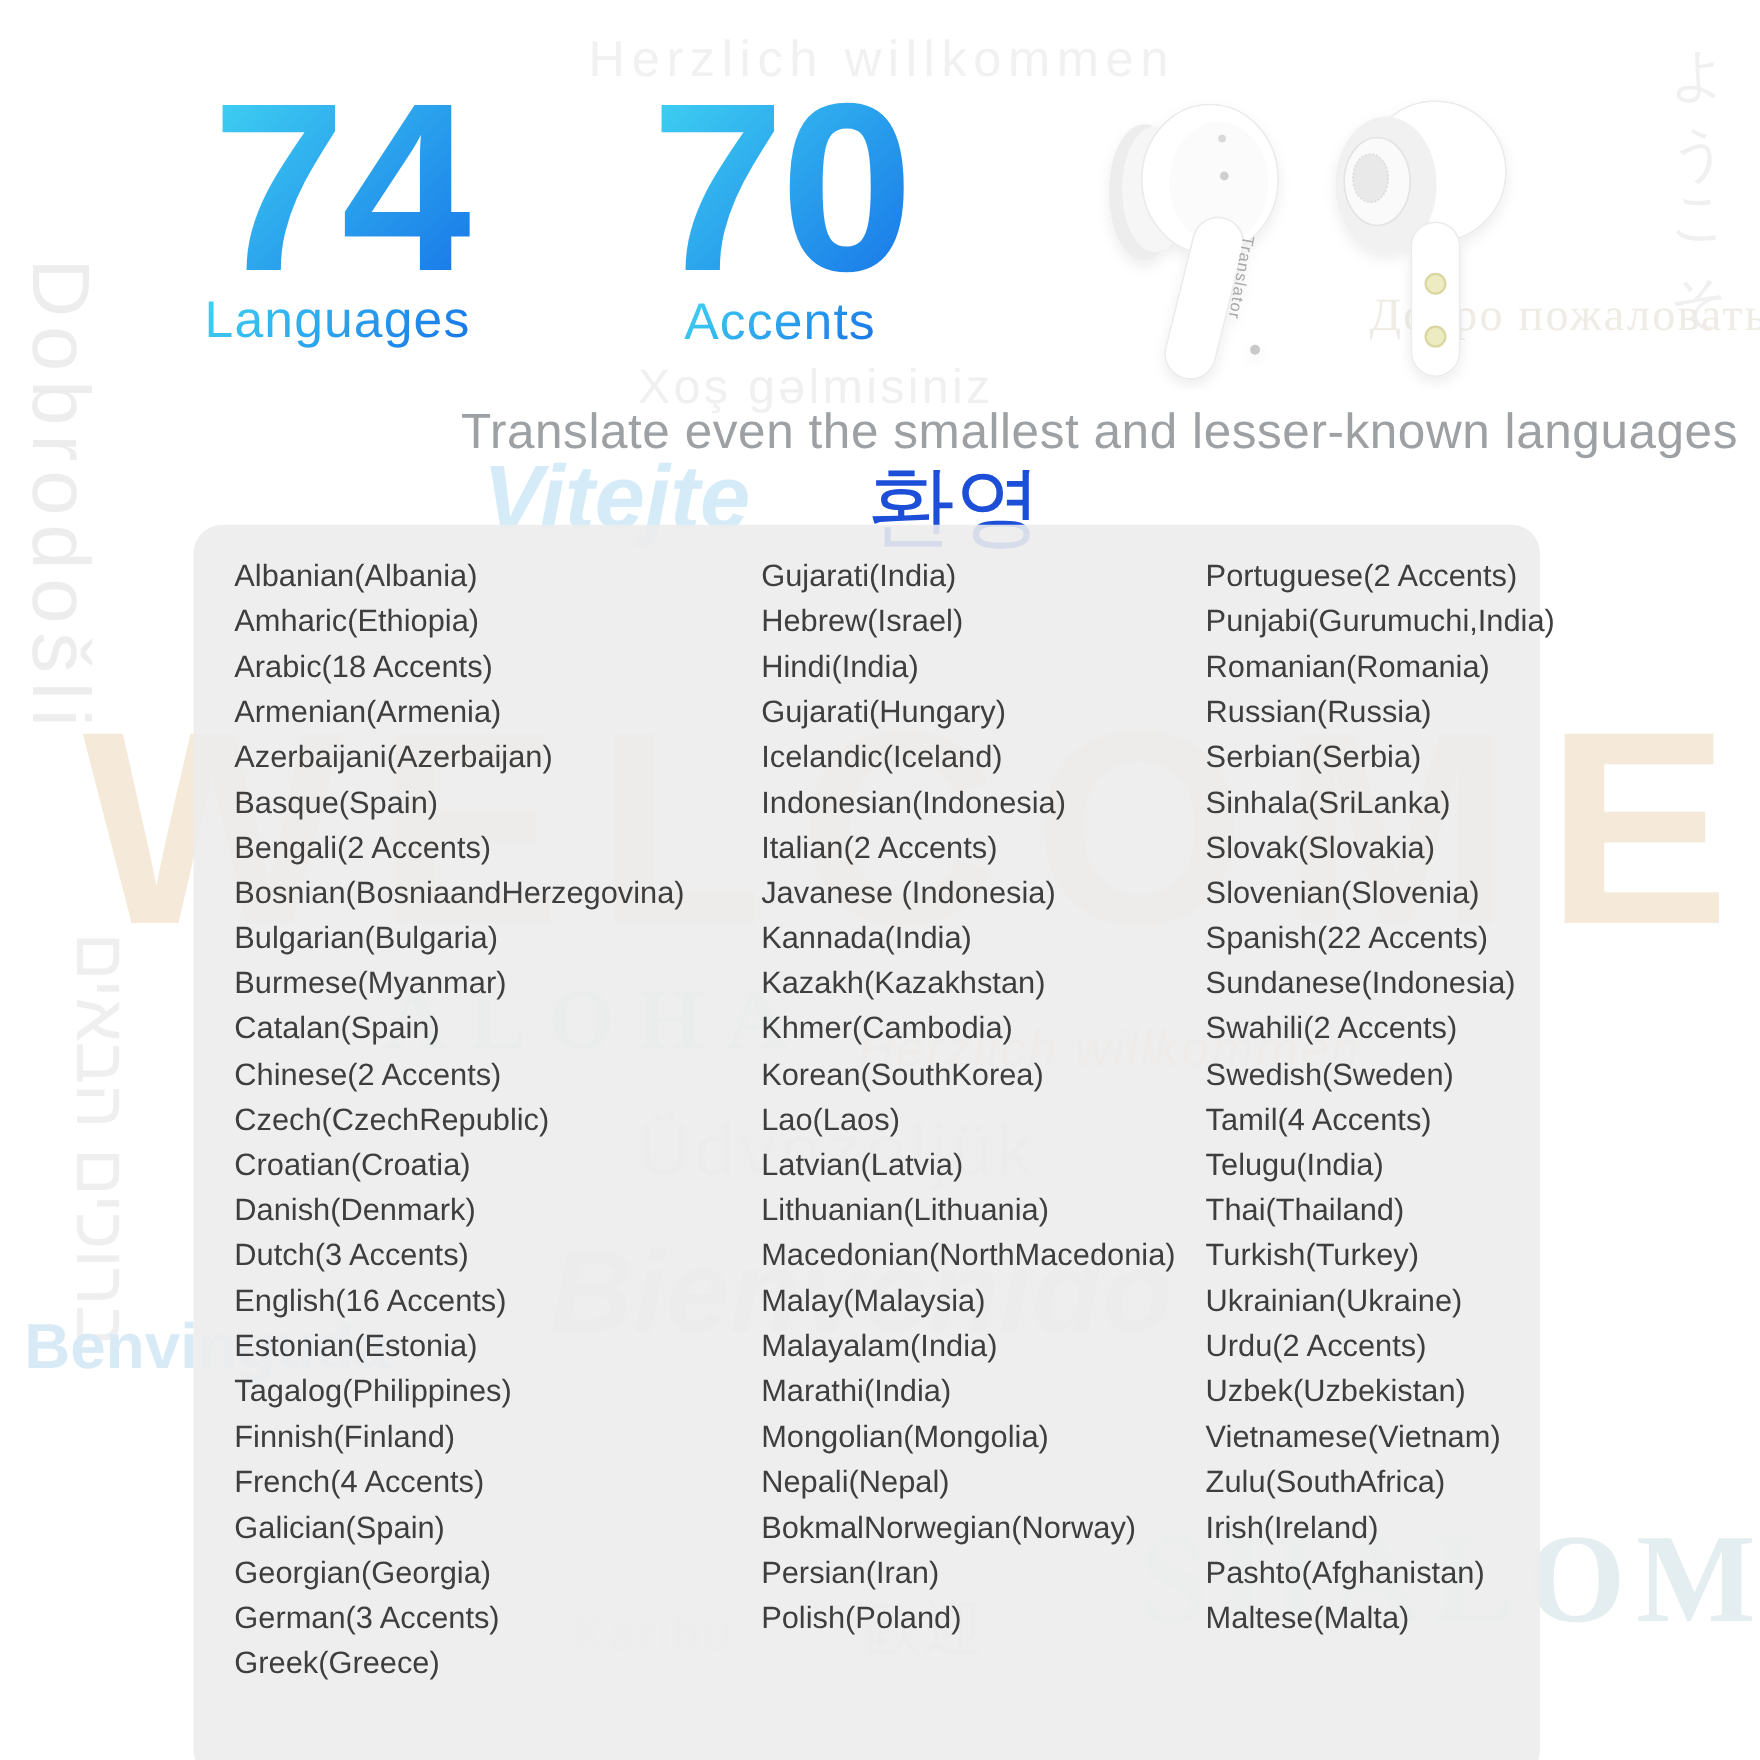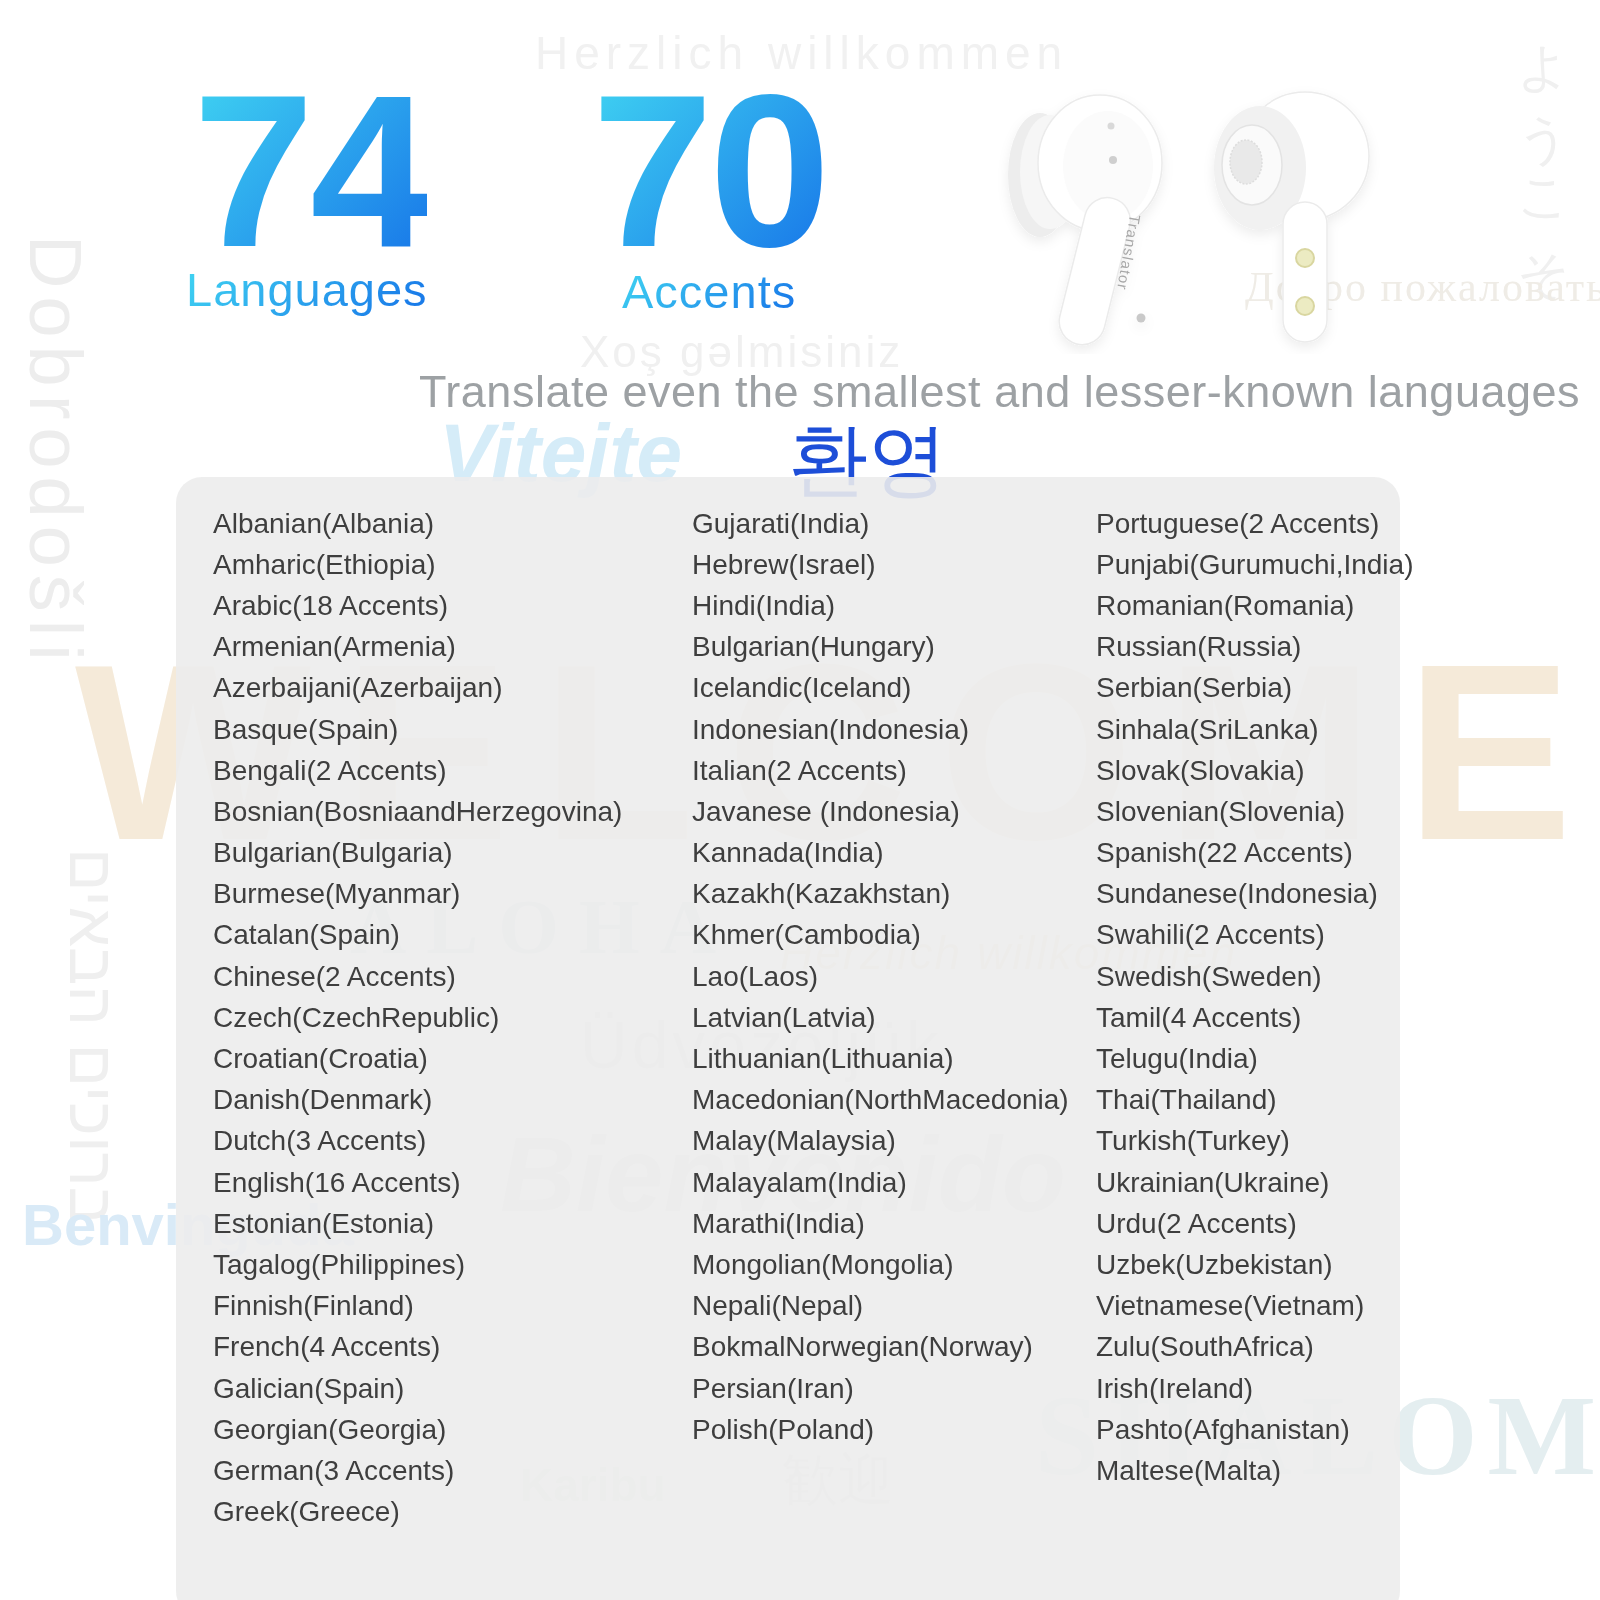--- a/index.html
+++ b/index.html
@@ -147,28 +147,29 @@
       <div class="lang-item">French(4 Accents)</div>
       <div class="lang-item">Galician(Spain)</div>
       <div class="lang-item">Georgian(Georgia)</div>
       <div class="lang-item">German(3 Accents)</div>
       <div class="lang-item">Greek(Greece)</div>
     </div>
   <div class="col c2">
       <div class="lang-item">Gujarati(India)</div>
       <div class="lang-item">Hebrew(Israel)</div>
       <div class="lang-item">Hindi(India)</div>
-      <div class="lang-item">Bulgarian(Hungary)</div>
+      <div class="lang-item">Gujarati(Hungary)</div>
       <div class="lang-item">Icelandic(Iceland)</div>
       <div class="lang-item">Indonesian(Indonesia)</div>
       <div class="lang-item">Italian(2 Accents)</div>
       <div class="lang-item">Javanese (Indonesia)</div>
       <div class="lang-item">Kannada(India)</div>
       <div class="lang-item">Kazakh(Kazakhstan)</div>
       <div class="lang-item">Khmer(Cambodia)</div>
+      <div class="lang-item">Korean(SouthKorea)</div>
       <div class="lang-item">Lao(Laos)</div>
       <div class="lang-item">Latvian(Latvia)</div>
       <div class="lang-item">Lithuanian(Lithuania)</div>
       <div class="lang-item">Macedonian(NorthMacedonia)</div>
       <div class="lang-item">Malay(Malaysia)</div>
       <div class="lang-item">Malayalam(India)</div>
       <div class="lang-item">Marathi(India)</div>
       <div class="lang-item">Mongolian(Mongolia)</div>
       <div class="lang-item">Nepali(Nepal)</div>
       <div class="lang-item">BokmalNorwegian(Norway)</div>

